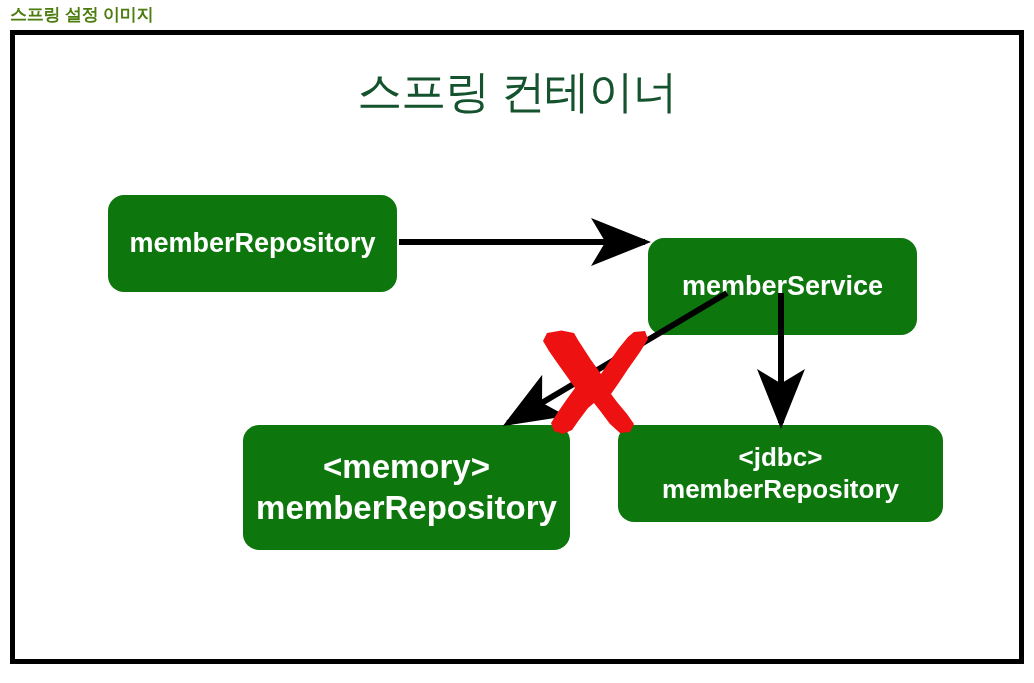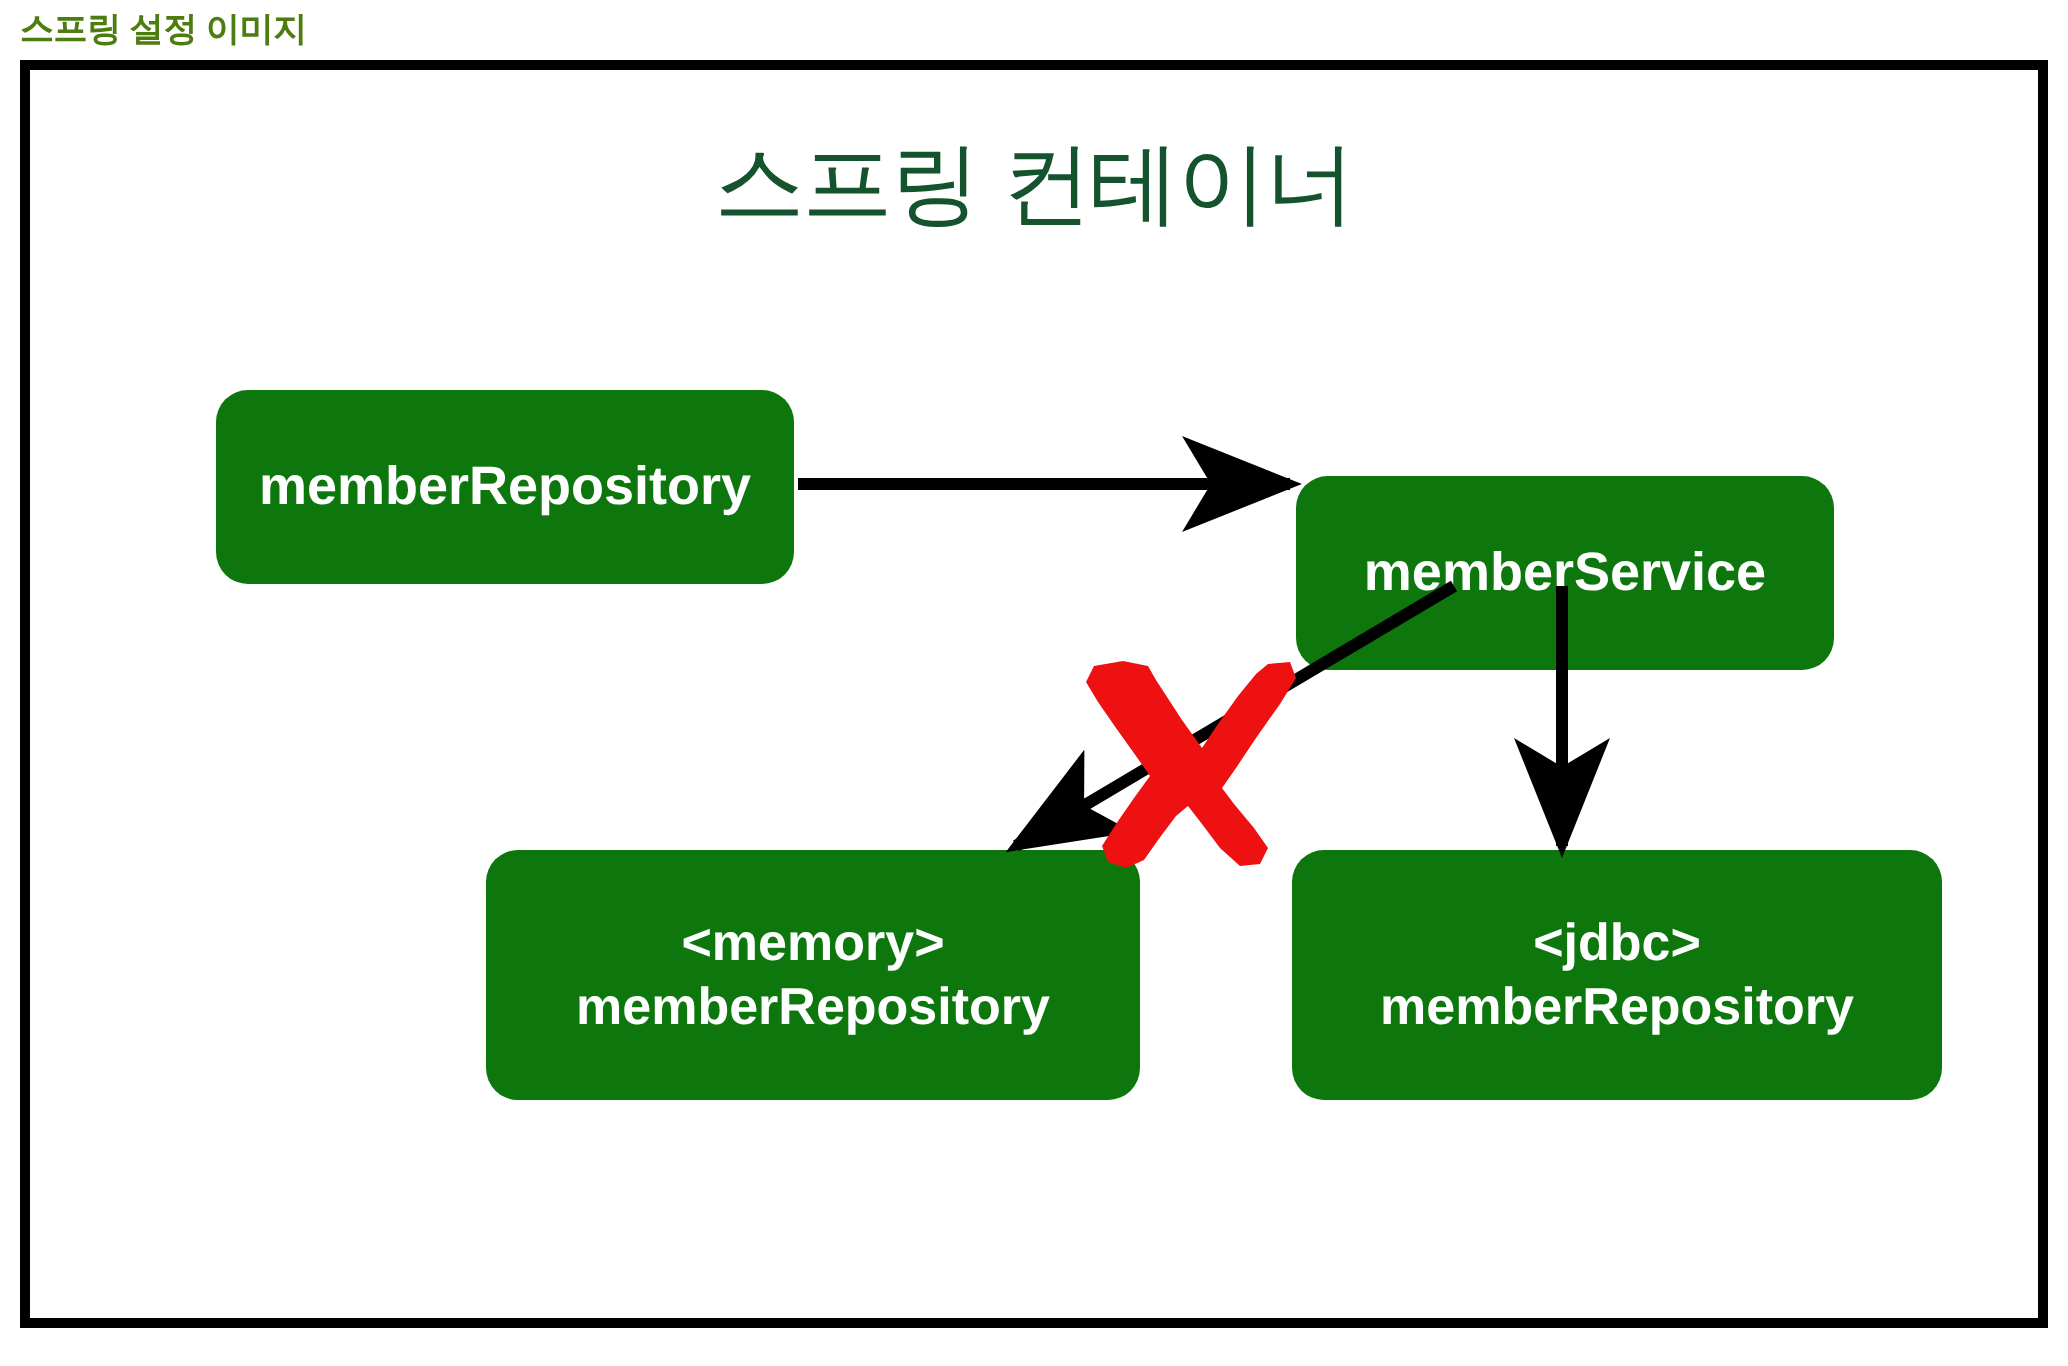--- a/index.html
+++ b/index.html
@@ -75,29 +75,28 @@
     width: 269px;
     height: 97px;
     font-size: 27px;
     margin-top: 43px;
   }
   #box-memory-repository {
     left: 243px;
     top: 425px;
     width: 327px;
     height: 125px;
-    font-size: 26px;
+    font-size: 33px;
   }
   #box-jdbc-repository {
     left: 618px;
     top: 425px;
     width: 325px;
-    height: 125px;
+    height: 97px;
     font-size: 26px;
-    margin-left: 28px;
   }
   .bean-line { display: block; }
   #edges {
     position: absolute;
     left: 0;
     top: 0;
     width: 1034px;
     height: 683px;
     z-index: 4;
     pointer-events: none;

